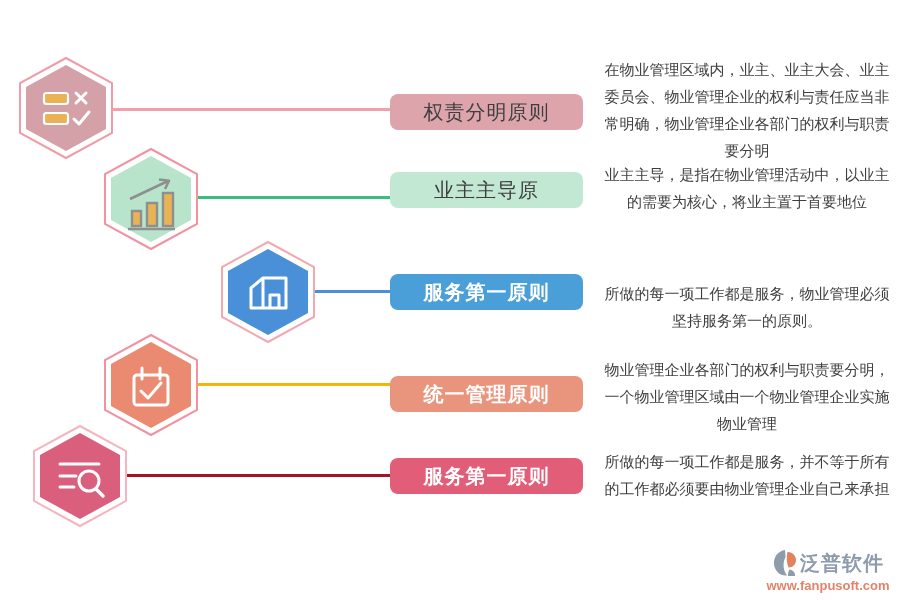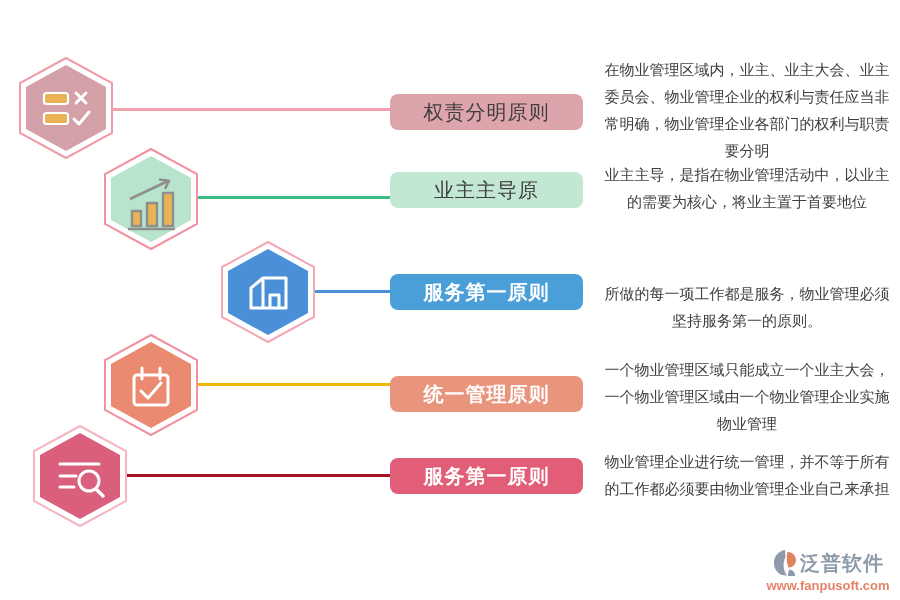--- a/index.html
+++ b/index.html
@@ -124,38 +124,38 @@
     <div class="hex-wrap" style="left:103px; top:333px;">
       <svg width="96" height="104" viewBox="0 0 96 104">
         <polygon points="48,2 94,27 94,77 48,102 2,77 2,27" fill="#ffffff" stroke="var(--outline)" stroke-width="2"></polygon>
         <polygon points="48,9 88,31 88,73 48,95 8,73 8,31" fill="var(--fill)"></polygon>
         <rect x="31" y="42" width="34" height="30" rx="3" fill="none" stroke="#ffffff" stroke-width="3"></rect>
         <path d="M39,35 L39,46 M57,35 L57,46" stroke="#ffffff" stroke-width="3" fill="none" stroke-linecap="round"></path>
         <path d="M38,58 L45,65 L58,50" stroke="#ffffff" stroke-width="3" fill="none" stroke-linecap="round" stroke-linejoin="round"></path>
       </svg>
     </div>
     <div class="label-box" style="top:376px;">统一管理原则</div>
-    <div class="desc" style="top:357px;">一个物业管理区域只能成立一个业主大会，一个物业管理区域由一个物业管理企业实施物业管理</div>
+    <div class="desc" style="top:357px;">物业管理企业各部门的权利与职责要分明，一个物业管理区域由一个物业管理企业实施物业管理</div>
   </div>
 
   <div class="row r4" style="--fill: #d95f7d; --outline: #f5b5c0; --line: #a81225; --box-bg: #e25e78; --box-text: #ffffff; --accent: #e9b254; --gray: #8f8f8f;">
     <div class="connector" style="left:118px; top:474px; width:274px;"></div>
     <div class="hex-wrap" style="left:32px; top:424px;">
       <svg width="96" height="104" viewBox="0 0 96 104">
         <polygon points="48,2 94,27 94,77 48,102 2,77 2,27" fill="#ffffff" stroke="var(--outline)" stroke-width="2"></polygon>
         <polygon points="48,9 88,31 88,73 48,95 8,73 8,31" fill="var(--fill)"></polygon>
         <path d="M28,40 L67,40" stroke="#ffffff" stroke-width="3" fill="none" stroke-linecap="round"></path>
         <path d="M28,52 L44,52" stroke="#ffffff" stroke-width="3" fill="none" stroke-linecap="round"></path>
         <path d="M28,63 L42,63" stroke="#ffffff" stroke-width="3" fill="none" stroke-linecap="round"></path>
         <circle cx="57" cy="57" r="10" fill="none" stroke="#ffffff" stroke-width="3"></circle>
         <path d="M64,65 L71,72" stroke="#ffffff" stroke-width="3.5" fill="none" stroke-linecap="round"></path>
       </svg>
     </div>
     <div class="label-box" style="top:458px;">服务第一原则</div>
-    <div class="desc" style="top:449px;">物业管理企业进行统一管理，并不等于所有的工作都必须要由物业管理企业自己来承担</div>
+    <div class="desc" style="top:449px;">所做的每一项工作都是服务，并不等于所有的工作都必须要由物业管理企业自己来承担</div>
   </div>
 
   <div class="logo" style="--brand-color: #8e9bab; --url-color: #e4836a; --logo-accent: #e0835f;">
     <div class="logo-top">
       <svg width="26" height="28" viewBox="0 0 26 28">
         <path d="M13,1 C6,2 1.5,8 2,15 C2.5,22 8,27 15,26.5 C11,21 10.5,14 13.5,8 Z" fill="var(--brand-color)"></path>
         <path d="M15.5,3 C20,2.5 24,6.5 24,11 C24,15 21,18.5 16.5,18.5 C14.5,13.5 14.2,8 15.5,3 Z" fill="var(--logo-accent)"></path>
         <path d="M17.5,20.5 C21,21 23.5,24 23,27 L16,27 C15.8,24.8 16.3,22.5 17.5,20.5 Z" fill="var(--brand-color)"></path>
       </svg>
       <span class="brand-name">泛普软件</span>

